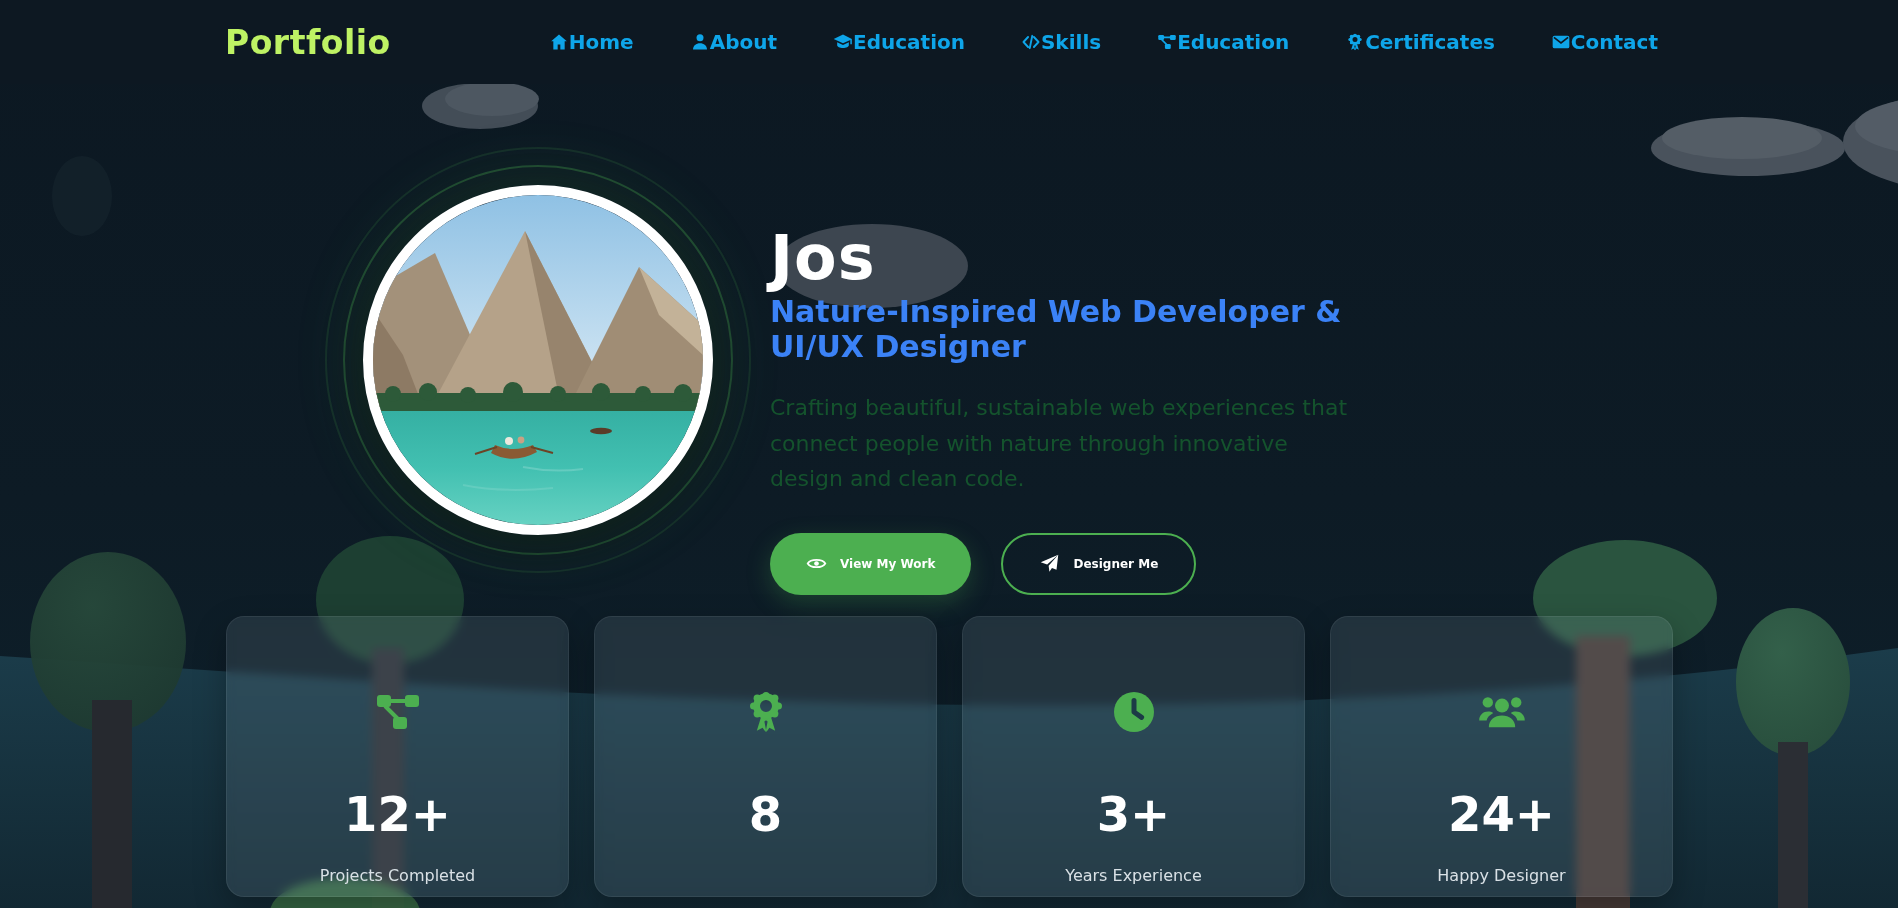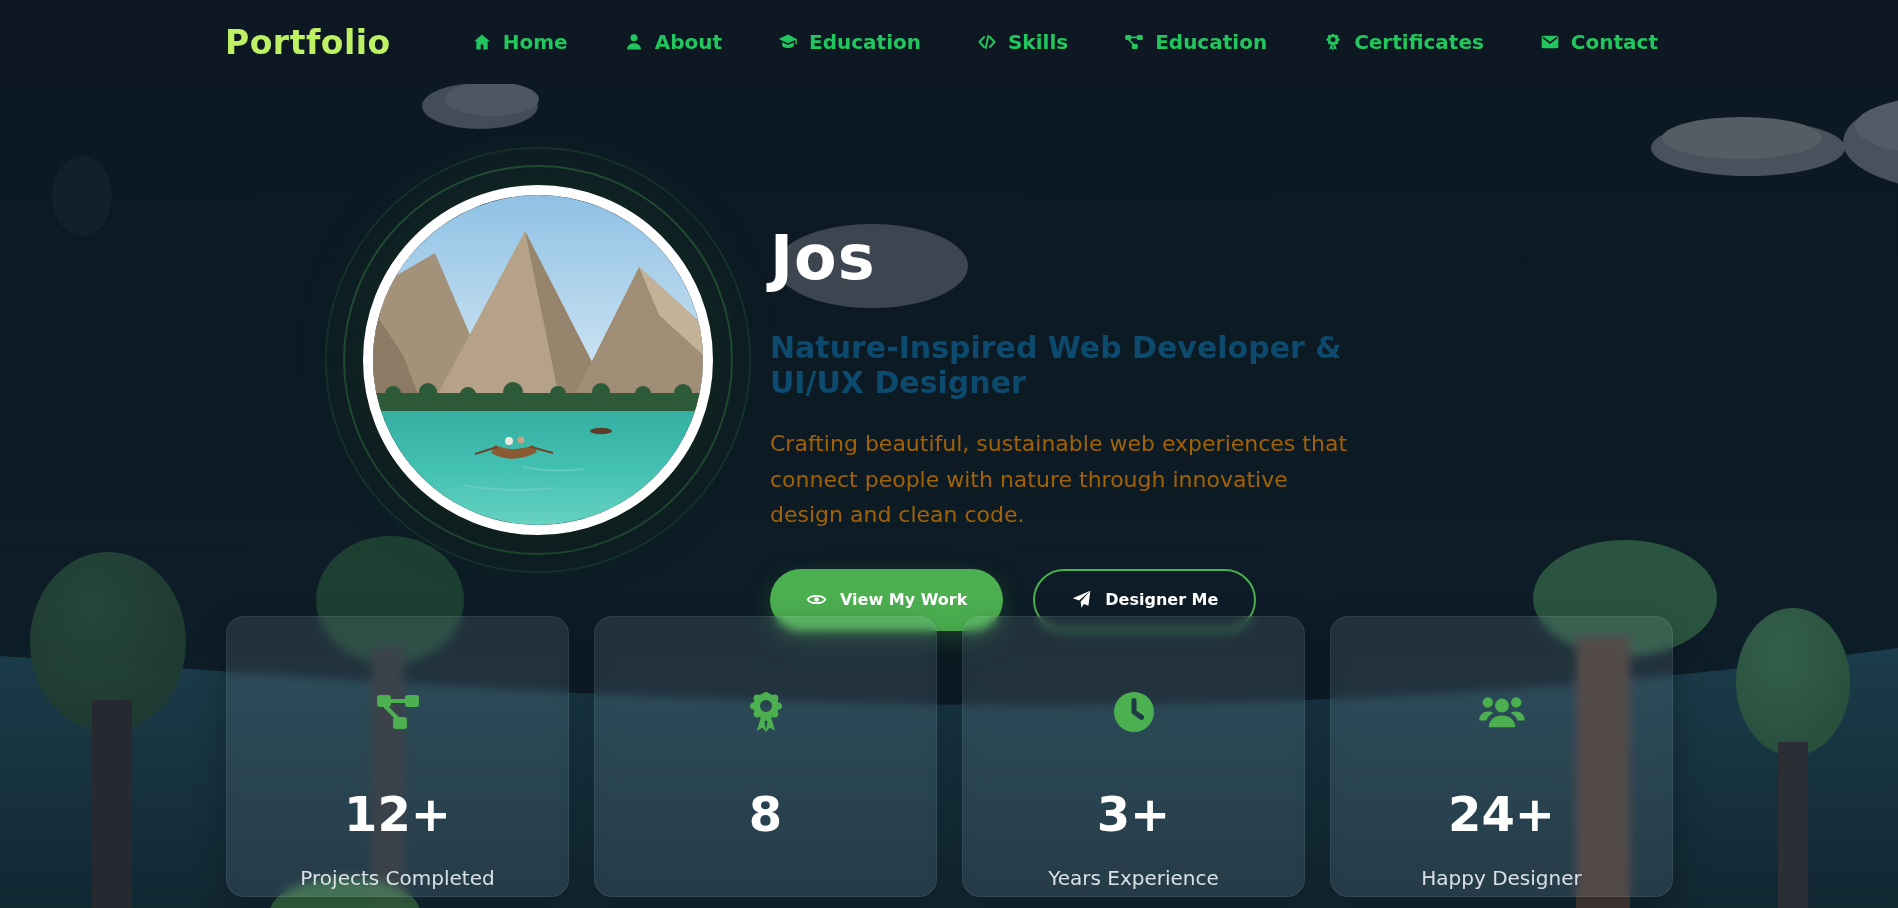--- a/index.html
+++ b/index.html
@@ -15,65 +15,65 @@
 
   
   .navbar {
     position:relative; z-index:5; height:84px;
     display:flex; align-items:center;
     padding:0 240px 0 225px;
     background:#0d1822;
   }
   .logo { font-size:33px; font-weight:600; color:#bef264; letter-spacing:.5px; cursor:pointer; }
   .nav-list { display:flex; list-style:none; margin-left:auto; gap:56px; }
-  .nav-item { display:flex; align-items:center; gap:11px; font-size:20px; font-weight:600; color:#22c55e; cursor:pointer; white-space:nowrap; }
+  .nav-item { display:flex; align-items:center; font-size:20px; font-weight:600; color:#0ea5e9; cursor:pointer; white-space:nowrap; }
   .nav-item svg { width:20px; height:20px; flex:0 0 auto; }
 
   
   .hero { position:absolute; inset:84px 0 0 0; z-index:2; }
 
   .avatar-wrap { position:absolute; left:363px; top:101px; width:350px; height:350px; }
   .avatar-ring1, .avatar-ring2 { position:absolute; border-radius:50%; pointer-events:none; }
   .avatar-ring1 { inset:-20px; border:2px solid rgba(76,175,80,.32); }
   .avatar-ring2 { inset:-38px; border:2px solid rgba(76,175,80,.14); }
   .avatar {
     position:absolute; inset:0; border-radius:50%; overflow:hidden;
     border:10px solid #ffffff;
     box-shadow:0 0 70px rgba(76,175,80,.20), 0 12px 40px rgba(0,0,0,.45);
   }
   .avatar svg { display:block; width:100%; height:100%; }
 
   .hero-text { position:absolute; left:770px; top:100px; width:660px; }
   .hero-name { font-size:62px; font-weight:800; color:#fff; letter-spacing:1px;margin-top:37px; }
-  .hero-subtitle { margin-top:36px; font-size:30px; font-weight:600; color:#0c4a6e; }
-  .hero-desc { margin-top:26px; font-size:22px; line-height:1.62; color:#a16207; width:585px; }
+  .hero-subtitle { font-size:30px; font-weight:600; color:#3b82f6; }
+  .hero-desc { margin-top:26px; font-size:22px; line-height:1.62; color:#14532d; width:585px; }
   .hero-buttons { margin-top:36px; display:flex; gap:30px; }
   .btn {
     display:inline-flex; align-items:center; gap:13px;
     height:62px; padding:16px 36px; border-radius:40px;
-    font-family:inherit; font-size:16px; font-weight:700; color:#fff; cursor:pointer;
+    font-family:inherit; font-size:12px; font-weight:700; color:#fff; cursor:pointer;
   }
   .btn svg { width:21px; height:21px; }
   .btn-primary { background:#4caf50; border:none; box-shadow:0 8px 24px rgba(76,175,80,.25); }
   .btn-outline { background:transparent; border:2px solid #4caf50; }
 
   
   .stats { position:absolute; left:226px; top:616px; z-index:3; display:flex; gap:25px; }
   .stat-card {
     width:343px; height:281px; border-radius:18px; text-align:center;
     background:rgba(168,196,210,.13);
     border:1px solid rgba(255,255,255,.07);
     backdrop-filter:blur(5px); -webkit-backdrop-filter:blur(5px);
     box-shadow:0 12px 32px rgba(0,0,0,.28);
     padding-top:71px;
   }
   .stat-icon { color:#4caf50; }
   .stat-icon svg { width:48px; height:48px; }
   .stat-value { margin-top:50px; font-size:48px; font-weight:800; color:#fff; line-height:1; }
-  .stat-label { margin-top:28px; font-size:20px; color:#d9e1e6; }
+  .stat-label { margin-top:28px; font-size:16px; color:#d9e1e6; }
 </style>
 </head>
 <body>
 
 <svg class="bg" width="1898" height="908" viewBox="0 0 1898 908" aria-hidden="true">
   <defs>
     <linearGradient id="hillG" x1="0" y1="0" x2="0" y2="1">
       <stop offset="0" stop-color="#1b3c4a"></stop>
         <stop offset="1" stop-color="#122833"></stop>
     </linearGradient>

